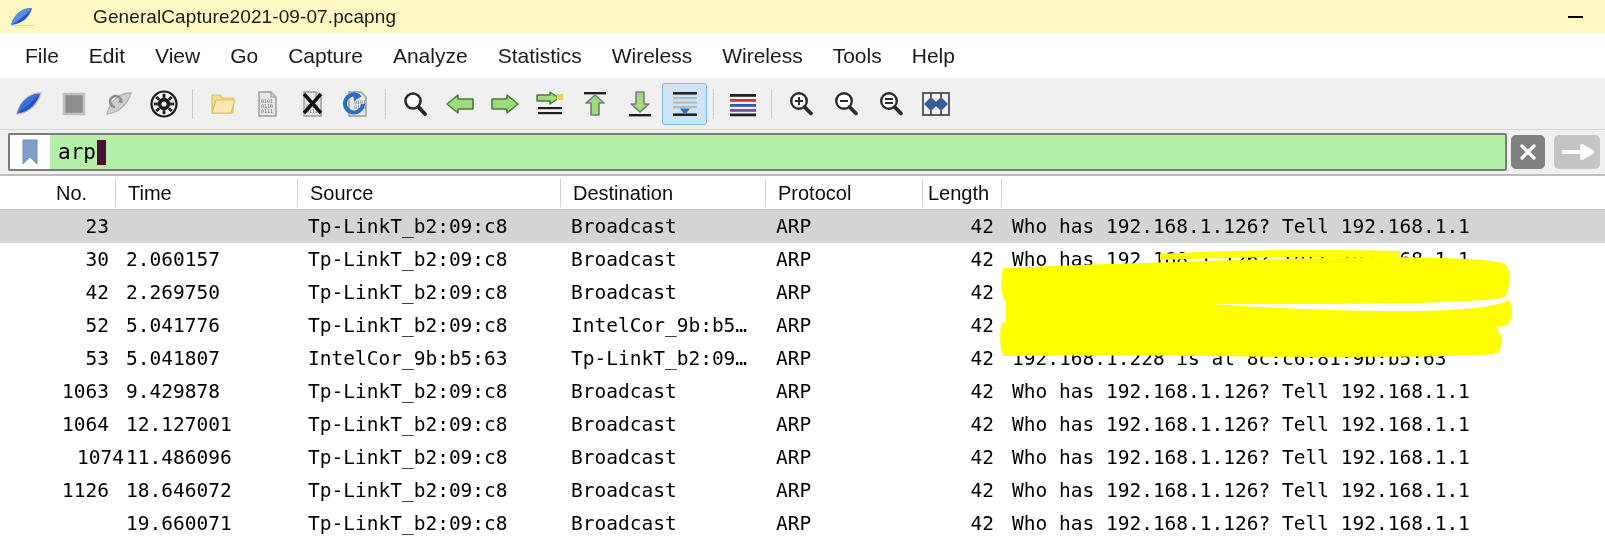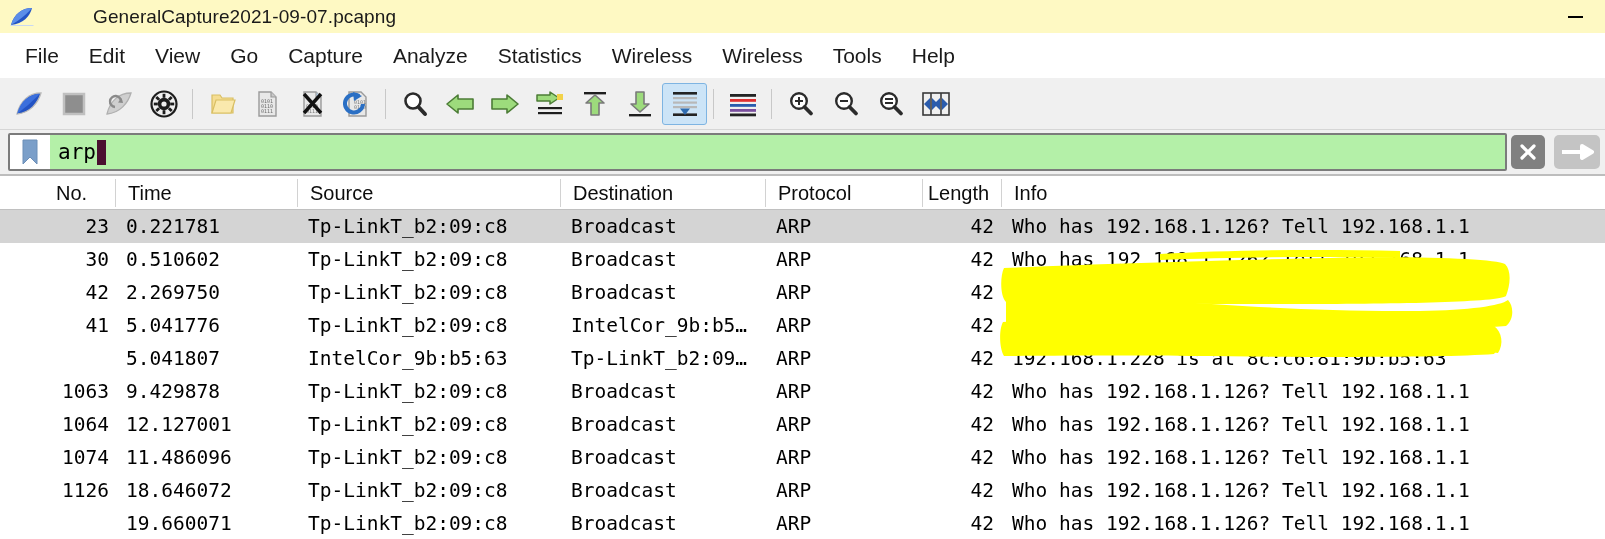--- a/index.html
+++ b/index.html
@@ -388,66 +388,65 @@
   </div>
 
   <div class="packet-area">
     <div class="col-header" id="colheader">
         <div class="ch" style="left: 0px; width: 115px; margin-left: 48px;">No.</div>
         <div class="ch" style="left: 120px; width: 175px;">Time</div>
         <div class="ch" style="left: 302px; width: 258px;">Source</div>
         <div class="ch" style="left: 565px; width: 200px;">Destination</div>
         <div class="ch" style="left: 770px; width: 150px;">Protocol</div>
         <div class="ch" style="left: 920px; width: 80px;">Length</div>
-        <div class="ch" style="left: 1006px; width: 599px;">Info</div>
         <div class="col-divider" style="left: 115px;"></div>
         <div class="col-divider" style="left: 297px;"></div>
         <div class="col-divider" style="left: 560px;"></div>
         <div class="col-divider" style="left: 765px;"></div>
         <div class="col-divider" style="left: 922px;"></div>
         <div class="col-divider" style="left: 1001px;"></div>
       </div>
     <div class="rows" id="rows">
         <div class="prow selected">
           <div class="cell num" style="left: 0px; width: 115px; padding-right: 6px;">23</div>
-          <div class="cell" style="left: 120px; width: 175px; padding-left: 6px;">0.221781</div>
           <div class="cell" style="left: 302px; width: 258px; padding-left: 6px;">Tp-LinkT_b2:09:c8</div>
           <div class="cell" style="left: 565px; width: 200px; padding-left: 6px;">Broadcast</div>
           <div class="cell" style="left: 770px; width: 150px; padding-left: 6px;">ARP</div>
           <div class="cell len" style="left: 920px; width: 80px; padding-right: 6px;">42</div>
           <div class="cell" style="left: 1006px; width: 599px; padding-left: 6px;">Who has 192.168.1.126? Tell 192.168.1.1</div>
         </div>
         <div class="prow">
           <div class="cell num" style="left: 0px; width: 115px; padding-right: 6px;">30</div>
-          <div class="cell" style="left: 120px; width: 175px; padding-left: 6px;">0.510602</div>
+          <div class="cell" style="left: 120px; width: 175px; padding-left: 6px;">2.060157</div>
           <div class="cell" style="left: 302px; width: 258px; padding-left: 6px;">Tp-LinkT_b2:09:c8</div>
           <div class="cell" style="left: 565px; width: 200px; padding-left: 6px;">Broadcast</div>
           <div class="cell" style="left: 770px; width: 150px; padding-left: 6px;">ARP</div>
           <div class="cell len" style="left: 920px; width: 80px; padding-right: 6px;">42</div>
           <div class="cell" style="left: 1006px; width: 599px; padding-left: 6px;">Who has 192.168.1.126? Tell 192.168.1.1</div>
         </div>
         <div class="prow">
           <div class="cell num" style="left: 0px; width: 115px; padding-right: 6px;">42</div>
           <div class="cell" style="left: 120px; width: 175px; padding-left: 6px;">2.269750</div>
           <div class="cell" style="left: 302px; width: 258px; padding-left: 6px;">Tp-LinkT_b2:09:c8</div>
           <div class="cell" style="left: 565px; width: 200px; padding-left: 6px;">Broadcast</div>
           <div class="cell" style="left: 770px; width: 150px; padding-left: 6px;">ARP</div>
           <div class="cell len" style="left: 920px; width: 80px; padding-right: 6px;">42</div>
           <div class="cell" style="left: 1006px; width: 599px; padding-left: 6px;">Who has 192.168.1.126? Tell 192.168.1.1</div>
         </div>
         <div class="prow">
-          <div class="cell num" style="left: 0px; width: 115px; padding-right: 6px;">41</div>
+          <div class="cell num" style="left: 0px; width: 115px; padding-right: 6px;">52</div>
           <div class="cell" style="left: 120px; width: 175px; padding-left: 6px;">5.041776</div>
           <div class="cell" style="left: 302px; width: 258px; padding-left: 6px;">Tp-LinkT_b2:09:c8</div>
           <div class="cell" style="left: 565px; width: 200px; padding-left: 6px;">IntelCor_9b:b5…</div>
           <div class="cell" style="left: 770px; width: 150px; padding-left: 6px;">ARP</div>
           <div class="cell len" style="left: 920px; width: 80px; padding-right: 6px;">42</div>
           <div class="cell" style="left: 1006px; width: 599px; padding-left: 6px;">Who has 192.168.1.228? Tell 192.168.1.1</div>
         </div>
         <div class="prow">
+          <div class="cell num" style="left: 0px; width: 115px; padding-right: 6px;">53</div>
           <div class="cell" style="left: 120px; width: 175px; padding-left: 6px;">5.041807</div>
           <div class="cell" style="left: 302px; width: 258px; padding-left: 6px;">IntelCor_9b:b5:63</div>
           <div class="cell" style="left: 565px; width: 200px; padding-left: 6px;">Tp-LinkT_b2:09…</div>
           <div class="cell" style="left: 770px; width: 150px; padding-left: 6px;">ARP</div>
           <div class="cell len" style="left: 920px; width: 80px; padding-right: 6px;">42</div>
           <div class="cell" style="left: 1006px; width: 599px; padding-left: 6px;">192.168.1.228 is at 8c:c6:81:9b:b5:63</div>
         </div>
         <div class="prow">
           <div class="cell num" style="left: 0px; width: 115px; padding-right: 6px;">1063</div>
           <div class="cell" style="left: 120px; width: 175px; padding-left: 6px;">9.429878</div>
@@ -460,21 +459,21 @@
         <div class="prow">
           <div class="cell num" style="left: 0px; width: 115px; padding-right: 6px;">1064</div>
           <div class="cell" style="left: 120px; width: 175px; padding-left: 6px;">12.127001</div>
           <div class="cell" style="left: 302px; width: 258px; padding-left: 6px;">Tp-LinkT_b2:09:c8</div>
           <div class="cell" style="left: 565px; width: 200px; padding-left: 6px;">Broadcast</div>
           <div class="cell" style="left: 770px; width: 150px; padding-left: 6px;">ARP</div>
           <div class="cell len" style="left: 920px; width: 80px; padding-right: 6px;">42</div>
           <div class="cell" style="left: 1006px; width: 599px; padding-left: 6px;">Who has 192.168.1.126? Tell 192.168.1.1</div>
         </div>
         <div class="prow">
-          <div class="cell num" style="left: 0px; width: 115px; padding-right: 6px;">1074</div>
+          <div class="cell num" style="left: 15px; width: 115px; padding-right: 6px;">1074</div>
           <div class="cell" style="left: 120px; width: 175px; padding-left: 6px;">11.486096</div>
           <div class="cell" style="left: 302px; width: 258px; padding-left: 6px;">Tp-LinkT_b2:09:c8</div>
           <div class="cell" style="left: 565px; width: 200px; padding-left: 6px;">Broadcast</div>
           <div class="cell" style="left: 770px; width: 150px; padding-left: 6px;">ARP</div>
           <div class="cell len" style="left: 920px; width: 80px; padding-right: 6px;">42</div>
           <div class="cell" style="left: 1006px; width: 599px; padding-left: 6px;">Who has 192.168.1.126? Tell 192.168.1.1</div>
         </div>
         <div class="prow">
           <div class="cell num" style="left: 0px; width: 115px; padding-right: 6px;">1126</div>
           <div class="cell" style="left: 120px; width: 175px; padding-left: 6px;">18.646072</div>

